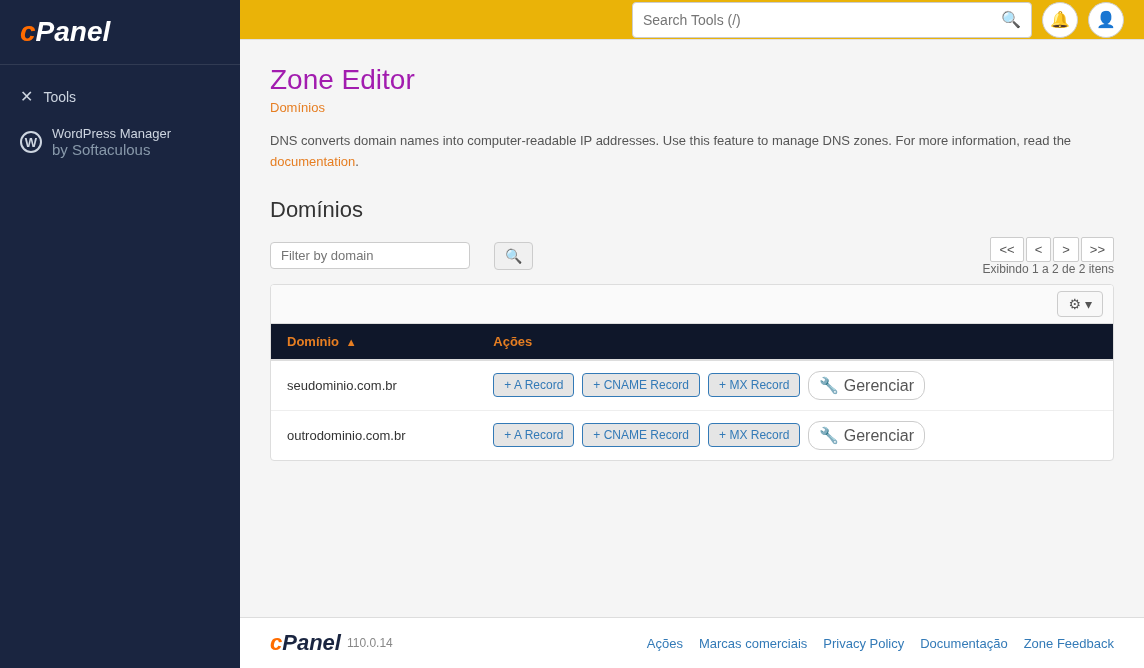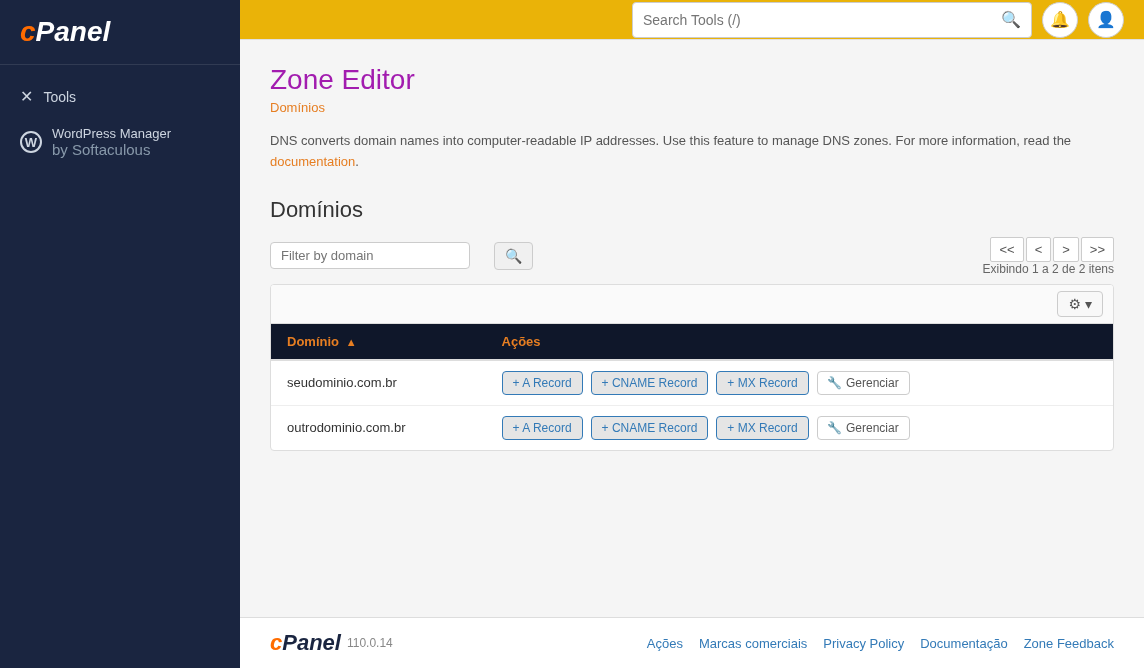--- a/index.html
+++ b/index.html
@@ -269,23 +269,23 @@
       border-radius: 4px;
       padding: 4px 10px;
       font-size: 12px;
       cursor: pointer;
       white-space: nowrap;
     }
     .manage-btn {
       border: 1px solid #ccc;
       background: #fff;
       color: #555;
-      border-radius: 4px;
+      border-radius: 12px;
       padding: 4px 10px;
-      font-size: 12px;
+      font-size: 16px;
       cursor: pointer;
       white-space: nowrap;
     }
 
     
     .footer {
       background: #fff;
       border-top: 1px solid #ddd;
       padding: 12px 30px;
       display: flex;

